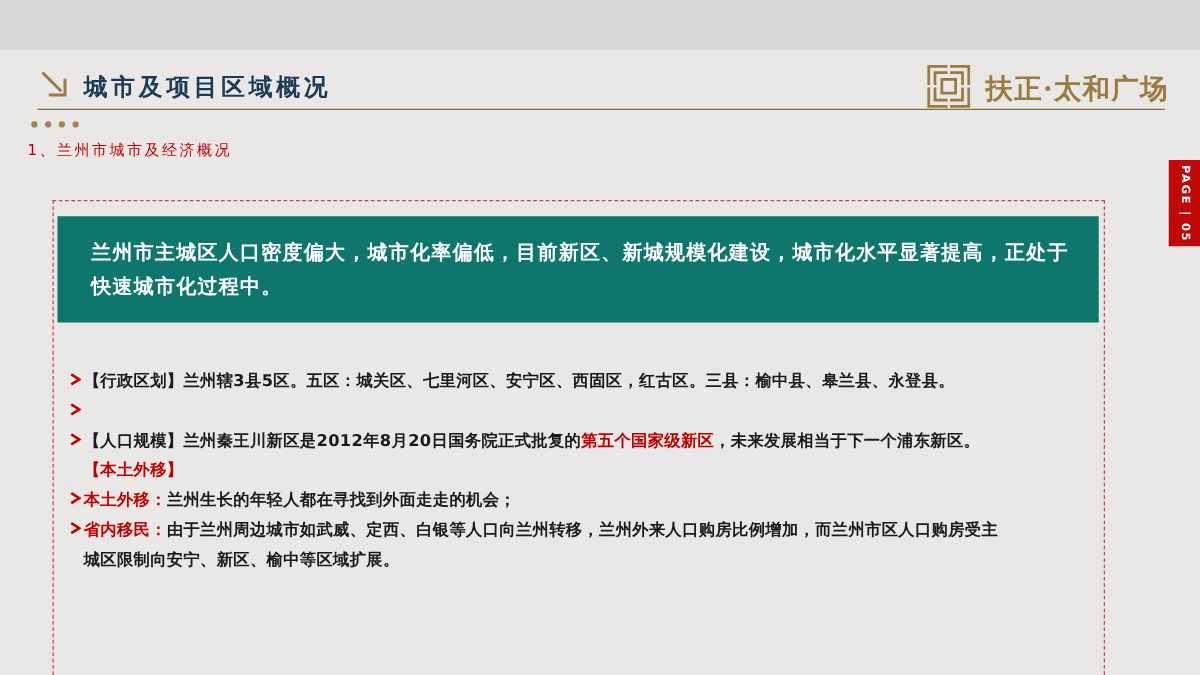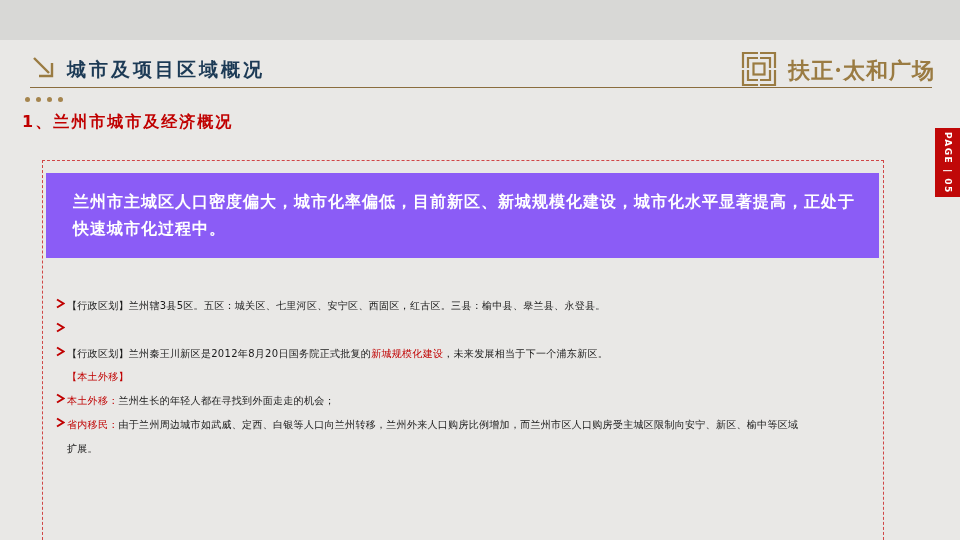--- a/index.html
+++ b/index.html
@@ -18,43 +18,43 @@
   .gold-line{position:absolute;left:30px;top:47px;width:902px;height:1px;background:#8a6d3e;}
   .dots{position:absolute;left:25px;top:57px;display:flex;gap:6px;}
   .dot{width:5px;height:5px;border-radius:50%;background:#a5854e;}
   .logo{position:absolute;top:10px;right:25px;display:flex;align-items:center;gap:10px;}
   .logo-text{
     font-family:"DejaVu Serif",serif;font-size:22px;font-weight:bold;
     color:#9a7b42;letter-spacing:1px;white-space:nowrap;
   }
   .section-heading{
     position:absolute;left:22px;top:72px;
-    font-size:16px;font-weight:bold;color:#c00000;letter-spacing:2px;white-space:nowrap;
+    font-size:12px;font-weight:normal;color:#c00000;letter-spacing:2px;white-space:nowrap;
   }
   .page-tab{
     position:absolute;right:0;top:88px;width:25px;height:69px;background:#c00808;
     display:flex;align-items:center;justify-content:center;
   }
   .page-tab span{
     writing-mode:vertical-rl;color:#ffffff;font-size:9px;font-weight:bold;
     letter-spacing:1.5px;white-space:nowrap;
   }
   
   .content-box{
     position:absolute;left:42px;top:120px;width:842px;height:385px;
     border:1px dashed #d04545;box-sizing:border-box;
   }
   .banner{
-    position:absolute;left:3px;top:12px;width:833px;height:85px;background:#8b5cf6;
+    position:absolute;left:3px;top:12px;width:833px;height:85px;background:#0f766e;
     color:#ffffff;font-size:16px;font-weight:bold;line-height:27px;letter-spacing:1px;
     padding:15px 16px 0 27px;box-sizing:border-box;
   }
   .bullets{
     position:absolute;left:13px;top:133px;width:747px;
-    font-size:10px;font-weight:normal;color:#1a1a1a;
+    font-size:13px;font-weight:bold;color:#1a1a1a;
     line-height:23.8px;letter-spacing:0.3px;
   }
   .bullet{padding-left:11px;text-indent:-11px;}
   .bullet.no-marker{text-indent:0;}
   .marker{display:inline-block;width:11px;text-indent:0;}
   .seg-red{color:#c00000;}
   
   .bottom-bar{
     position:absolute;left:0;right:0;bottom:0;height:14px;
     background:#bf0404;border-top:2px solid #dca6a6;
@@ -112,21 +112,21 @@
     </div>
     <div class="bullets">
         <div class="bullet"><span class="marker"><svg width="9" height="11" viewBox="0 0 9 11">
               <path d="M1,1.5 L7.5,5.5 L1,9.5" fill="none" stroke="#c00000" stroke-width="2"></path>
             </svg></span><span>【行政区划】兰州辖3县5区。五区：城关区、七里河区、安宁区、西固区，红古区。三县：榆中县、皋兰县、永登县。</span></div>
         <div class="bullet"><span class="marker"><svg width="9" height="11" viewBox="0 0 9 11">
               <path d="M1,1.5 L7.5,5.5 L1,9.5" fill="none" stroke="#c00000" stroke-width="2"></path>
             </svg></span></div>
         <div class="bullet"><span class="marker"><svg width="9" height="11" viewBox="0 0 9 11">
               <path d="M1,1.5 L7.5,5.5 L1,9.5" fill="none" stroke="#c00000" stroke-width="2"></path>
-            </svg></span><span>【行政区划】兰州秦王川新区是2012年8月20日国务院正式批复的</span><span class="seg-red">新城规模化建设</span><span>，未来发展相当于下一个浦东新区。</span></div>
+            </svg></span><span>【人口规模】兰州秦王川新区是2012年8月20日国务院正式批复的</span><span class="seg-red">第五个国家级新区</span><span>，未来发展相当于下一个浦东新区。</span></div>
         <div class="bullet no-marker"><span class="seg-red">【本土外移】</span></div>
         <div class="bullet"><span class="marker"><svg width="9" height="11" viewBox="0 0 9 11">
               <path d="M1,1.5 L7.5,5.5 L1,9.5" fill="none" stroke="#c00000" stroke-width="2"></path>
             </svg></span><span class="seg-red">本土外移：</span><span>兰州生长的年轻人都在寻找到外面走走的机会；</span></div>
         <div class="bullet"><span class="marker"><svg width="9" height="11" viewBox="0 0 9 11">
               <path d="M1,1.5 L7.5,5.5 L1,9.5" fill="none" stroke="#c00000" stroke-width="2"></path>
             </svg></span><span class="seg-red">省内移民：</span><span>由于兰州周边城市如武威、定西、白银等人口向兰州转移，兰州外来人口购房比例增加，而兰州市区人口购房受主城区限制向安宁、新区、榆中等区域扩展。</span></div>
       </div>
   </div>
 

